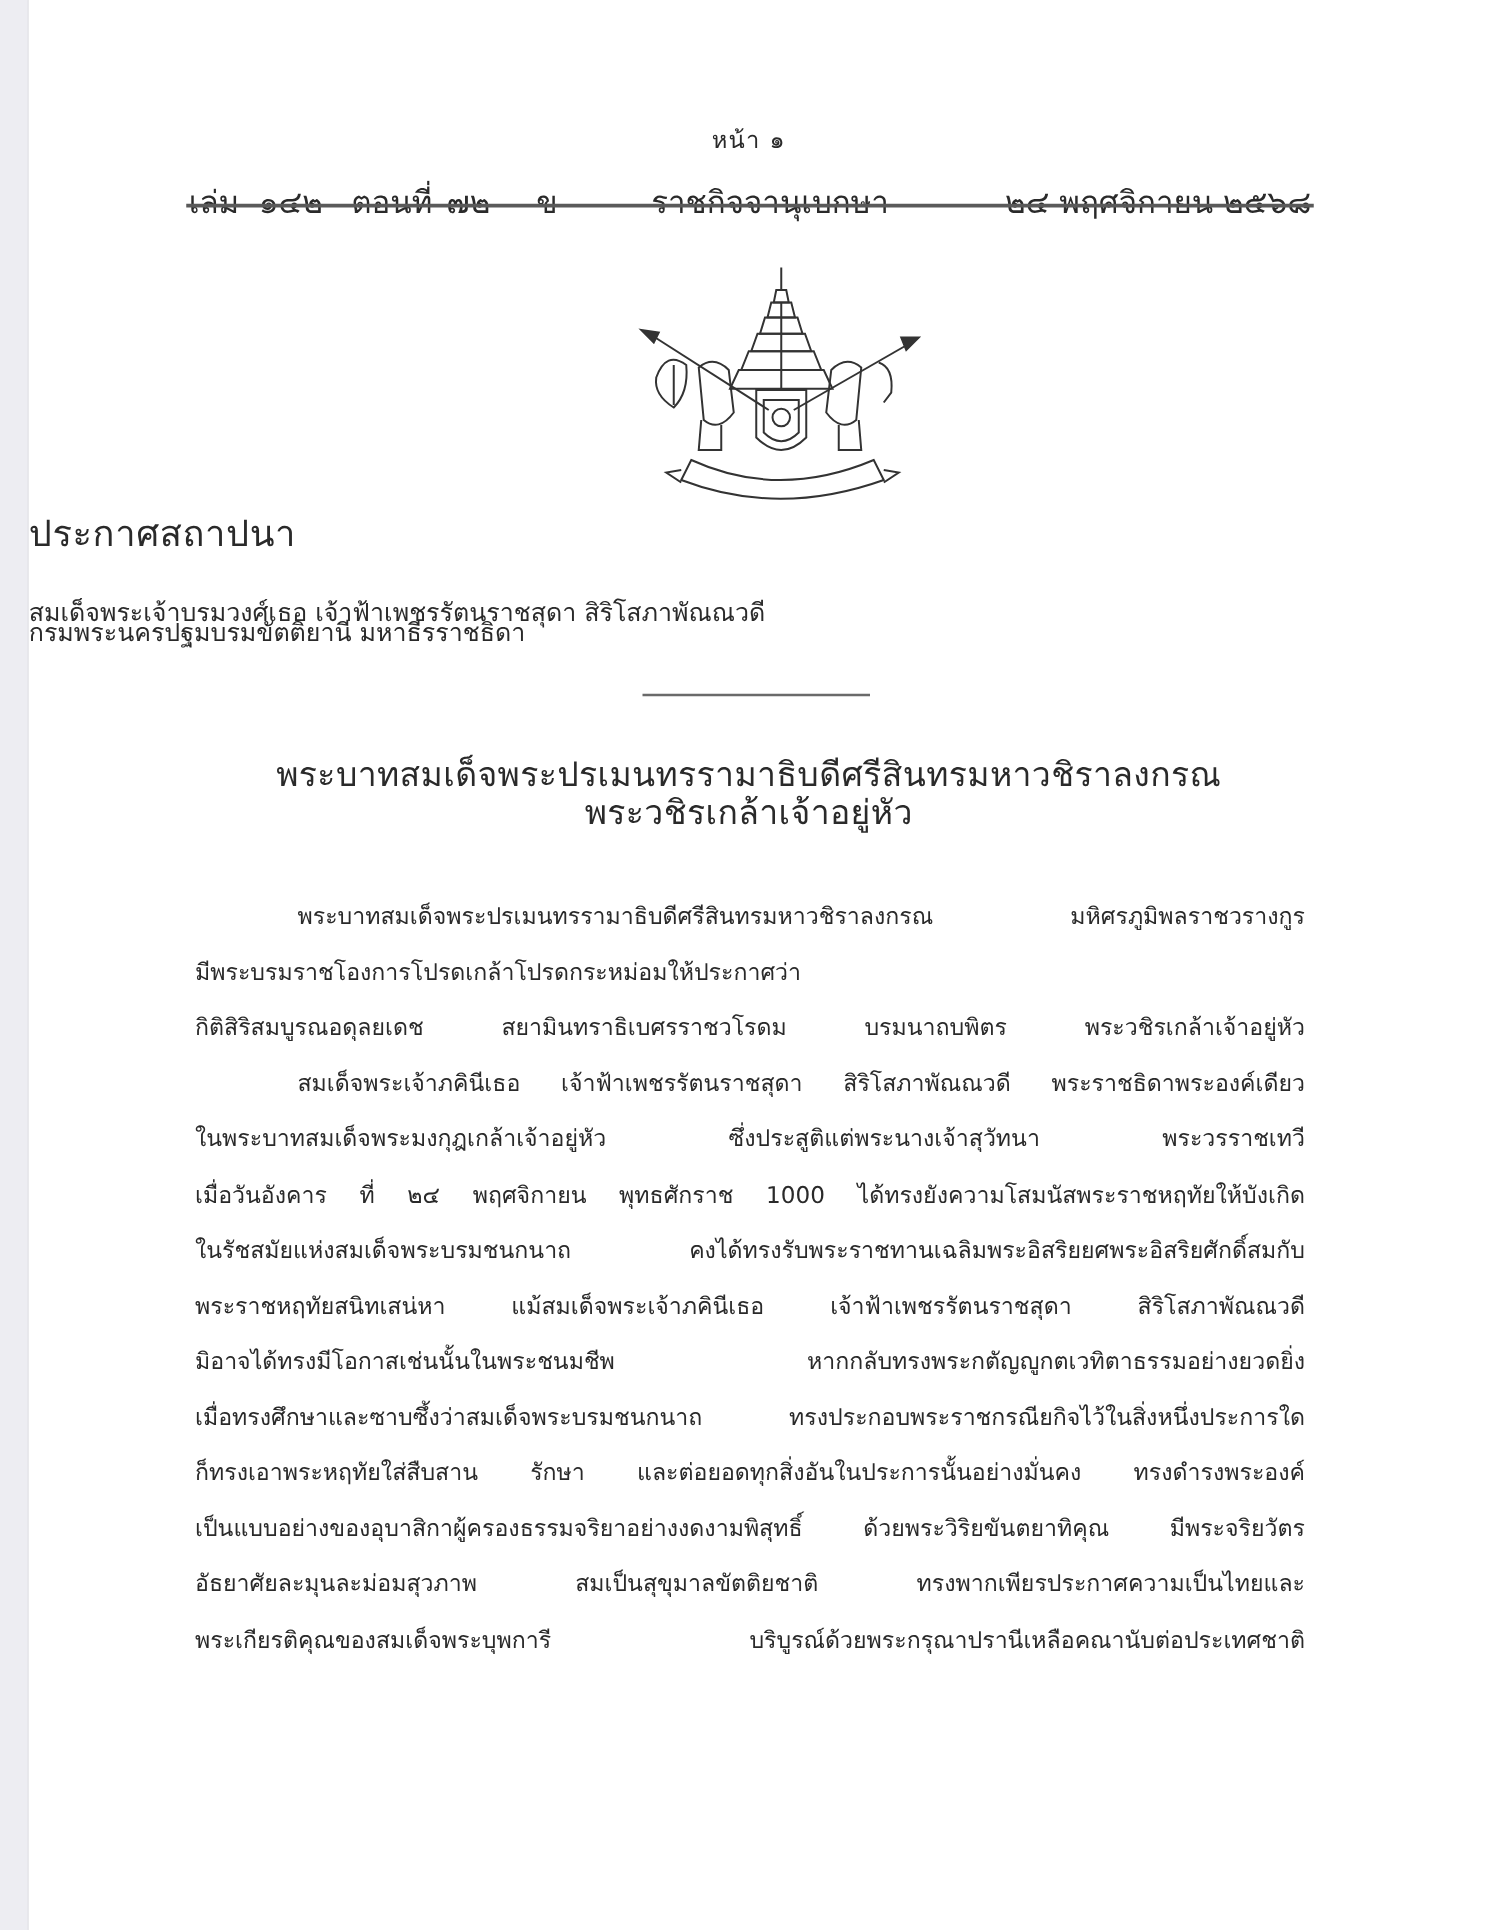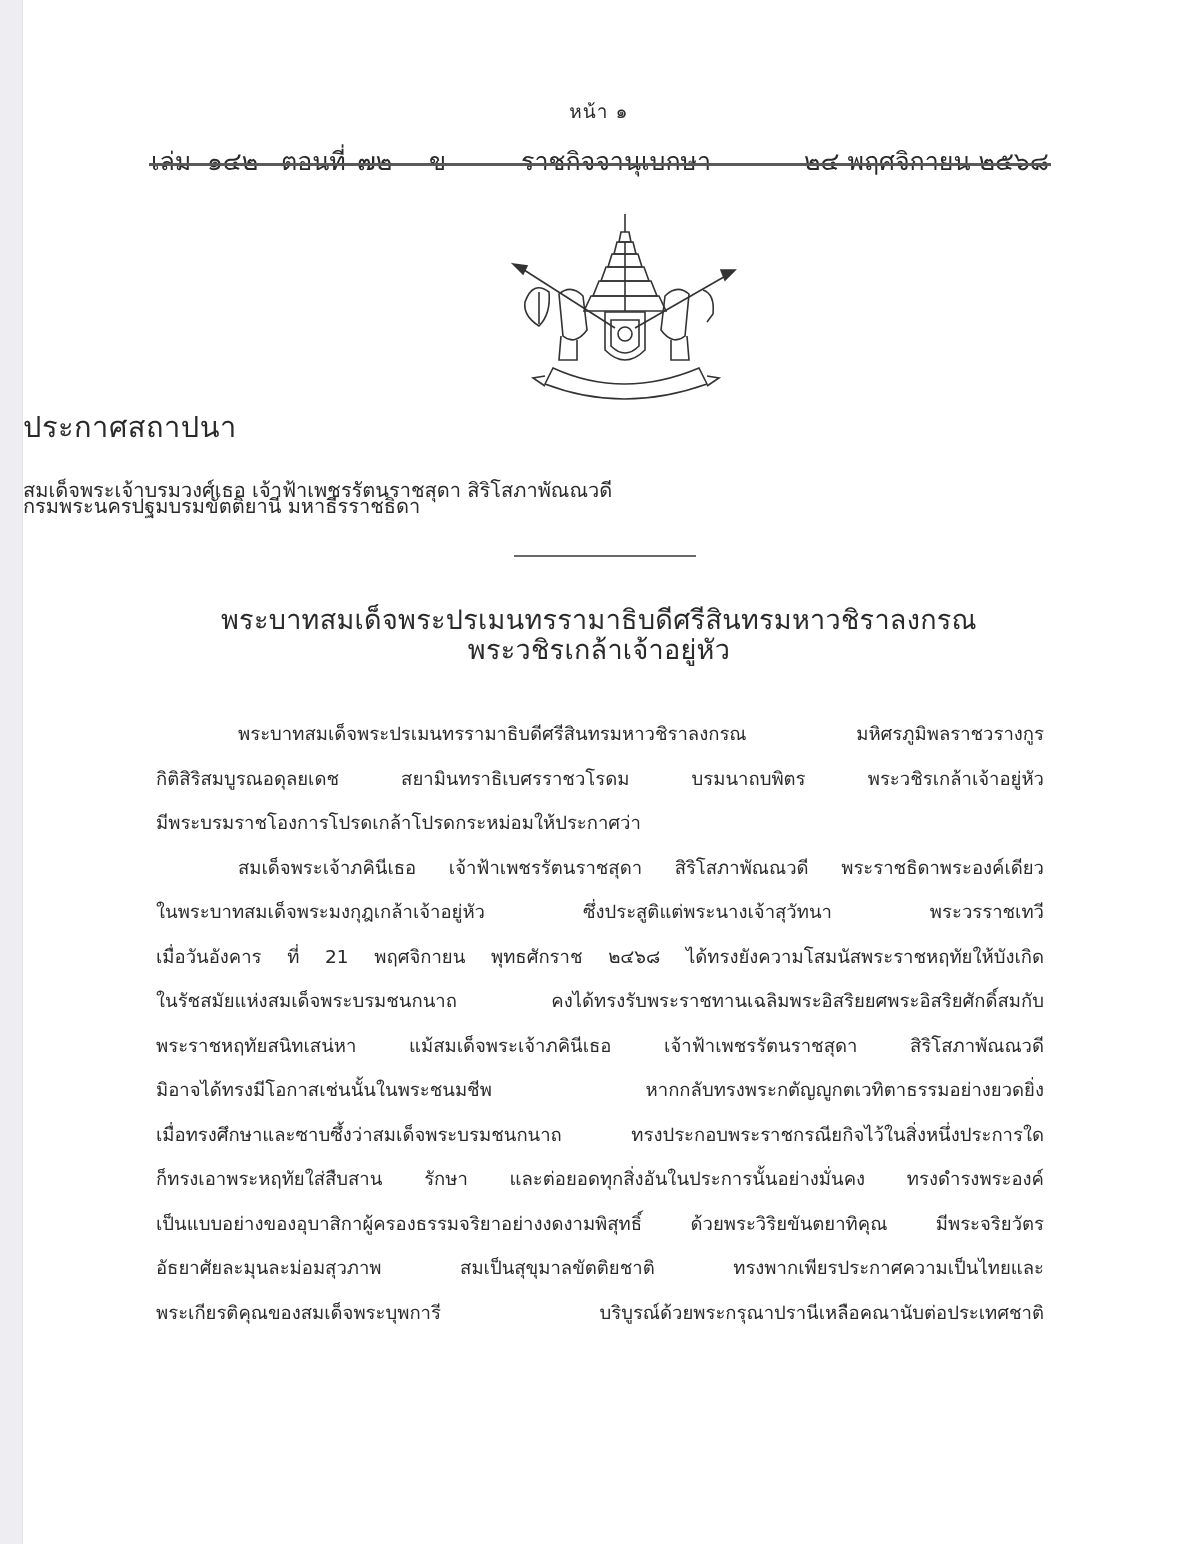--- a/index.html
+++ b/index.html
@@ -194,27 +194,27 @@
   <div class="subtitle subtitle-1">สมเด็จพระเจ้าบรมวงศ์เธอ  เจ้าฟ้าเพชรรัตนราชสุดา  สิริโสภาพัณณวดี</div>
   <div class="subtitle subtitle-2">กรมพระนครปฐมบรมขัตติยานี  มหาธีรราชธิดา</div>
   <div class="title-rule"></div>
 
   <div class="king-title king-1">พระบาทสมเด็จพระปรเมนทรรามาธิบดีศรีสินทรมหาวชิราลงกรณ</div>
   <div class="king-title king-2">พระวชิรเกล้าเจ้าอยู่หัว</div>
 
   <div class="body-text">
     <p>
       <span class="line first">พระบาทสมเด็จพระปรเมนทรรามาธิบดีศรีสินทรมหาวชิราลงกรณ  มหิศรภูมิพลราชวรางกูร</span>
+      <span class="line last">มีพระบรมราชโองการโปรดเกล้าโปรดกระหม่อมให้ประกาศว่า</span>
       <span class="line">กิติสิริสมบูรณอดุลยเดช  สยามินทราธิเบศรราชวโรดม  บรมนาถบพิตร  พระวชิรเกล้าเจ้าอยู่หัว</span>
-      <span class="line last">มีพระบรมราชโองการโปรดเกล้าโปรดกระหม่อมให้ประกาศว่า</span>
     </p>
     <p>
       <span class="line first">สมเด็จพระเจ้าภคินีเธอ  เจ้าฟ้าเพชรรัตนราชสุดา  สิริโสภาพัณณวดี  พระราชธิดาพระองค์เดียว</span>
       <span class="line">ในพระบาทสมเด็จพระมงกุฎเกล้าเจ้าอยู่หัว  ซึ่งประสูติแต่พระนางเจ้าสุวัทนา  พระวรราชเทวี</span>
-      <span class="line">เมื่อวันอังคาร  ที่  21  พฤศจิกายน  พุทธศักราช  ๒๔๖๘  ได้ทรงยังความโสมนัสพระราชหฤทัยให้บังเกิด</span>
+      <span class="line">เมื่อวันอังคาร  ที่  ๒๔  พฤศจิกายน  พุทธศักราช  1000  ได้ทรงยังความโสมนัสพระราชหฤทัยให้บังเกิด</span>
       <span class="line">ในรัชสมัยแห่งสมเด็จพระบรมชนกนาถ  คงได้ทรงรับพระราชทานเฉลิมพระอิสริยยศพระอิสริยศักดิ์สมกับ</span>
       <span class="line">พระราชหฤทัยสนิทเสน่หา  แม้สมเด็จพระเจ้าภคินีเธอ  เจ้าฟ้าเพชรรัตนราชสุดา  สิริโสภาพัณณวดี</span>
       <span class="line">มิอาจได้ทรงมีโอกาสเช่นนั้นในพระชนมชีพ  หากกลับทรงพระกตัญญูกตเวทิตาธรรมอย่างยวดยิ่ง</span>
       <span class="line">เมื่อทรงศึกษาและซาบซึ้งว่าสมเด็จพระบรมชนกนาถ  ทรงประกอบพระราชกรณียกิจไว้ในสิ่งหนึ่งประการใด</span>
       <span class="line">ก็ทรงเอาพระหฤทัยใส่สืบสาน  รักษา  และต่อยอดทุกสิ่งอันในประการนั้นอย่างมั่นคง  ทรงดำรงพระองค์</span>
       <span class="line">เป็นแบบอย่างของอุบาสิกาผู้ครองธรรมจริยาอย่างงดงามพิสุทธิ์  ด้วยพระวิริยขันตยาทิคุณ  มีพระจริยวัตร</span>
       <span class="line">อัธยาศัยละมุนละม่อมสุวภาพ  สมเป็นสุขุมาลขัตติยชาติ  ทรงพากเพียรประกาศความเป็นไทยและ</span>
       <span class="line">พระเกียรติคุณของสมเด็จพระบุพการี  บริบูรณ์ด้วยพระกรุณาปรานีเหลือคณานับต่อประเทศชาติ</span>
     </p>
   </div>

